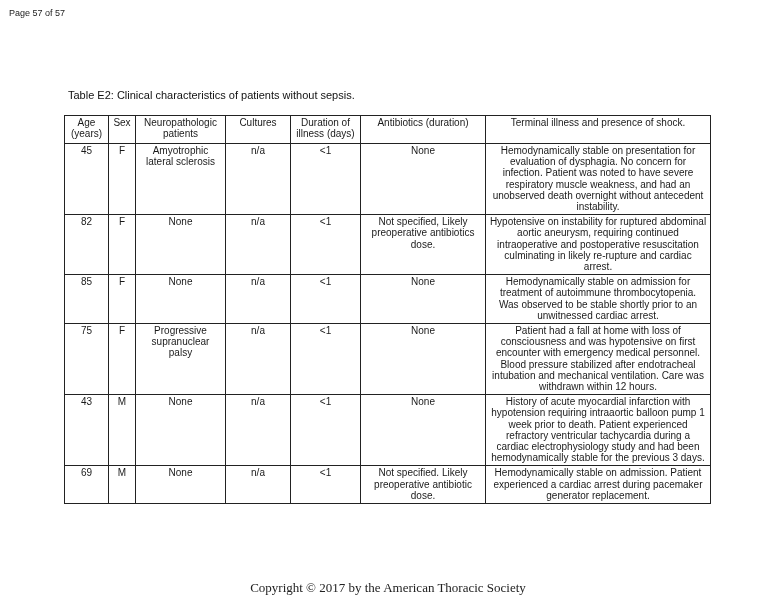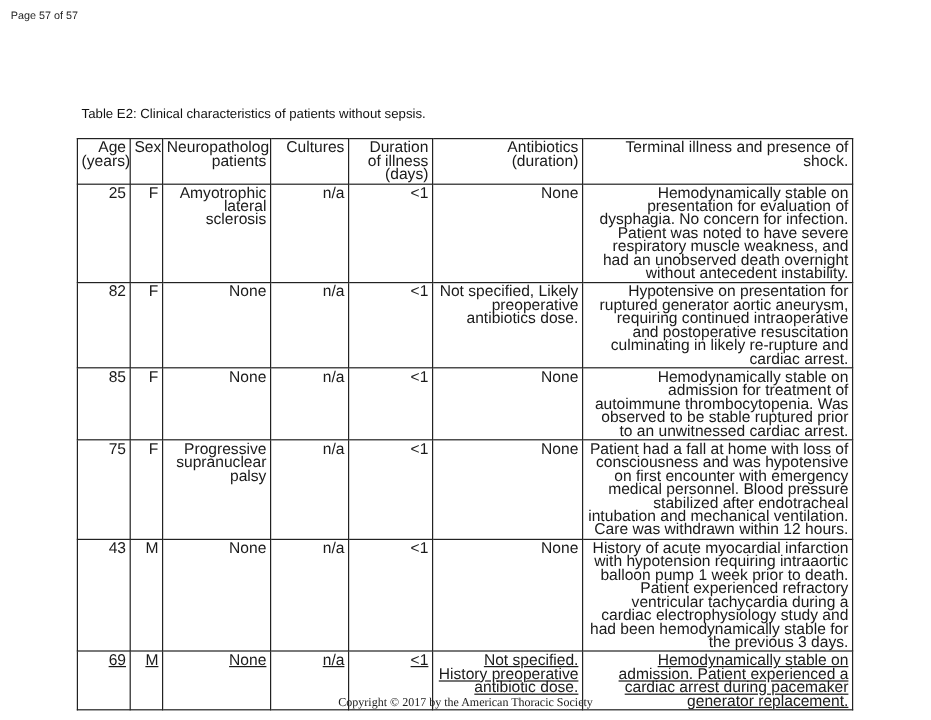--- a/index.html
+++ b/index.html
@@ -50,42 +50,42 @@
   table.data-table col.c1 { width: 27px; }
   table.data-table col.c2 { width: 90px; }
   table.data-table col.c3 { width: 65px; }
   table.data-table col.c4 { width: 70px; }
   table.data-table col.c5 { width: 125px; }
   table.data-table col.c6 { width: 225px; }
   table.data-table th,
   table.data-table td {
     border: 1px solid #222;
     vertical-align: top;
-    text-align: right;
+    text-align: center;
     font-weight: normal;
-    font-size: 13px;
+    font-size: 10px;
     line-height: 11.2px;
     padding: 1px 3px 2px 3px;
     color: #1a1a1a;
     overflow: hidden;
   }
   table.data-table thead tr { height: 28px; }
   table.data-table tbody tr:nth-child(1) { height: 68px; }
   table.data-table tbody tr:nth-child(2) { height: 57px; margin-top: 32px; }
   table.data-table tbody tr:nth-child(3) { height: 46px; }
   table.data-table tbody tr:nth-child(4) { height: 68px; padding-left: 40px; }
   table.data-table tbody tr:nth-child(5) { height: 68px; }
-  table.data-table tbody tr:nth-child(6) { height: 36px; text-decoration: underline; }
+  table.data-table tbody tr:nth-child(6) { height: 36px; }
   .page-footer {
     position: absolute;
     left: 0;
     right: 0;
     top: 580px;
     text-align: center;
-    font-size: 10px;
+    font-size: 13px;
     font-family: "Liberation Serif", serif;
     color: #222;
   }
 </style>
 </head>
 <body>
 
 <div class="page">
 
   <span class="page-num">Page 57 of 57</span>
@@ -109,45 +109,45 @@
           <th>Sex</th>
           <th>Neuropathologic patients</th>
           <th>Cultures</th>
           <th>Duration of illness (days)</th>
           <th>Antibiotics (duration)</th>
           <th>Terminal illness and presence of shock.</th>
         </tr>
     </thead>
     <tbody id="table-body">
         <tr>
-          <td>25</td>
+          <td>45</td>
           <td>F</td>
           <td>Amyotrophic lateral sclerosis</td>
           <td>n/a</td>
           <td>&lt;1</td>
           <td>None</td>
           <td>Hemodynamically stable on presentation for evaluation of dysphagia.  No concern for infection.  Patient was noted to have severe respiratory muscle weakness, and had an unobserved death overnight without antecedent instability.</td>
         </tr>
         <tr>
           <td>82</td>
           <td>F</td>
           <td>None</td>
           <td>n/a</td>
           <td>&lt;1</td>
           <td>Not specified, Likely preoperative antibiotics dose.</td>
-          <td>Hypotensive on presentation for ruptured generator aortic aneurysm, requiring continued intraoperative and postoperative resuscitation culminating in likely re-rupture and cardiac arrest.</td>
+          <td>Hypotensive on instability for ruptured abdominal aortic aneurysm, requiring continued intraoperative and postoperative resuscitation culminating in likely re-rupture and cardiac arrest.</td>
         </tr>
         <tr>
           <td>85</td>
           <td>F</td>
           <td>None</td>
           <td>n/a</td>
           <td>&lt;1</td>
           <td>None</td>
-          <td>Hemodynamically stable on admission for treatment of autoimmune thrombocytopenia.  Was observed to be stable ruptured prior to an unwitnessed cardiac arrest.</td>
+          <td>Hemodynamically stable on admission for treatment of autoimmune thrombocytopenia.  Was observed to be stable shortly prior to an unwitnessed cardiac arrest.</td>
         </tr>
         <tr>
           <td>75</td>
           <td>F</td>
           <td>Progressive supranuclear palsy</td>
           <td>n/a</td>
           <td>&lt;1</td>
           <td>None</td>
           <td>Patient had a fall at home with loss of consciousness and was hypotensive on first encounter with emergency medical personnel.  Blood pressure stabilized after endotracheal intubation and mechanical ventilation.  Care was withdrawn within 12 hours.</td>
         </tr>
@@ -159,21 +159,21 @@
           <td>&lt;1</td>
           <td>None</td>
           <td>History of acute myocardial infarction with hypotension requiring intraaortic balloon pump 1 week prior to death.  Patient experienced refractory ventricular tachycardia during a cardiac electrophysiology study and had been hemodynamically stable for the previous 3 days.</td>
         </tr>
         <tr>
           <td>69</td>
           <td>M</td>
           <td>None</td>
           <td>n/a</td>
           <td>&lt;1</td>
-          <td>Not specified.  History preoperative antibiotic dose.</td>
+          <td>Not specified.  Likely preoperative antibiotic dose.</td>
           <td>Hemodynamically stable on admission.  Patient experienced a cardiac arrest during pacemaker generator replacement.</td>
         </tr>
       </tbody>
   </table>
 
   <div class="page-footer">Copyright © 2017 by the American Thoracic Society</div>
 
 </div>
 
 </body></html>

